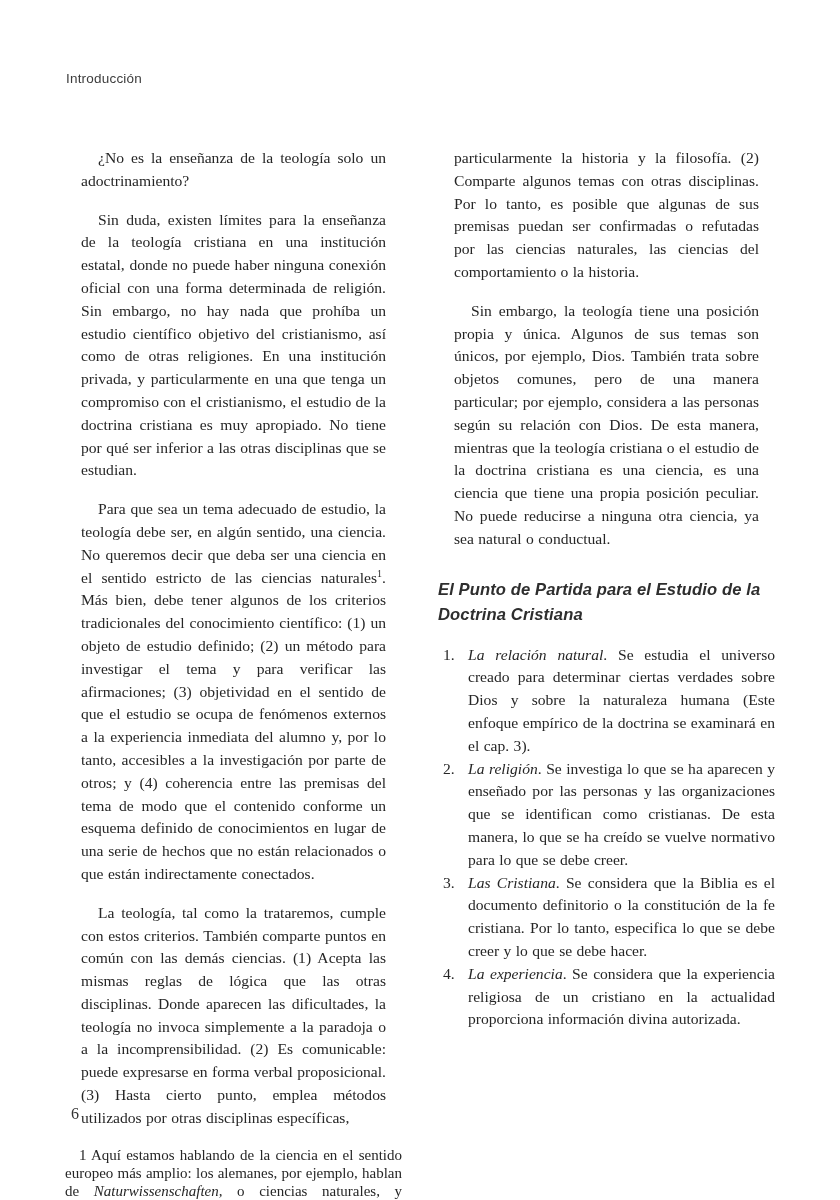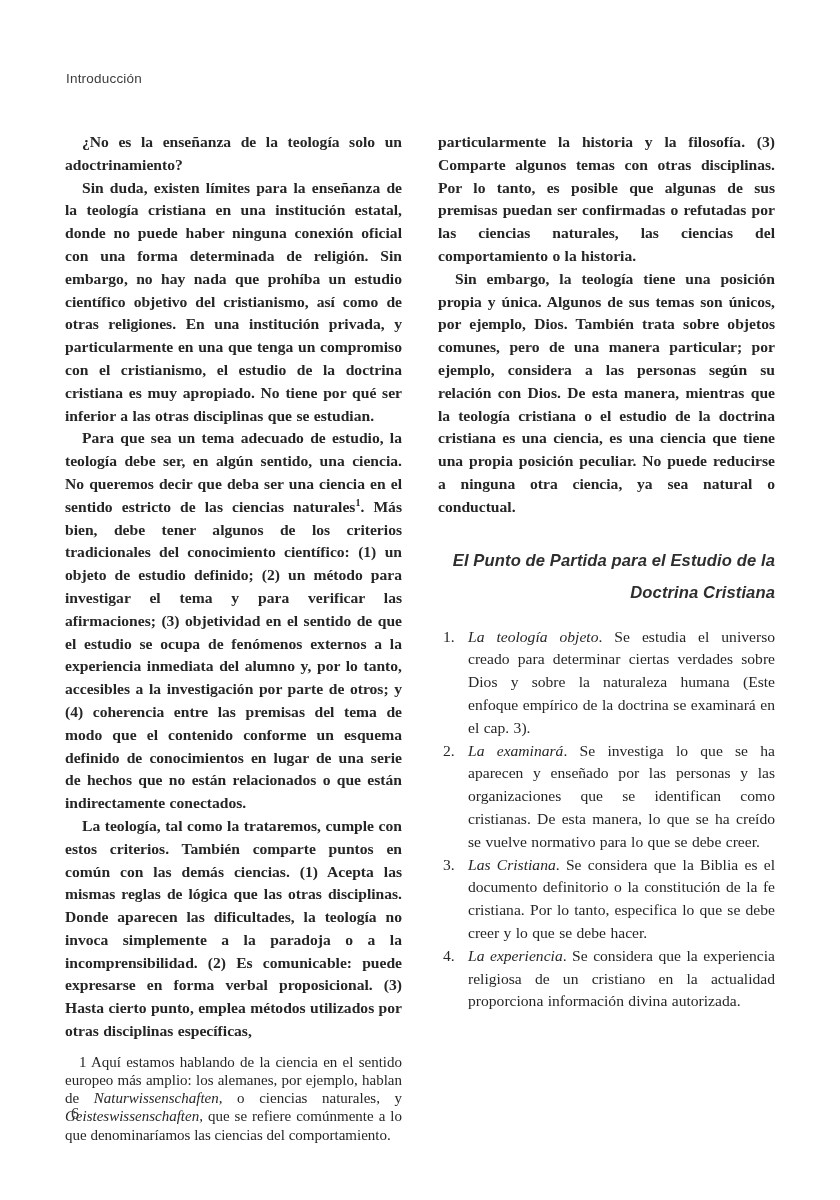--- a/index.html
+++ b/index.html
@@ -24,50 +24,49 @@
   .columns {
     position: absolute;
     top: 131px;
     left: 65px;
     width: 710px;
     display: flex;
     gap: 36px;
   }
   .col { width: 337px; }
   .body-text p {
-    margin: 0;
+    margin: 16px;
     text-align: justify;
     font-size: 15.6px;
     line-height: 22.8px;
     word-spacing: 0.5px;
-    font-weight: bold;
   }
   .indent { text-indent: 17px; }
   sup.fn-ref {
     font-size: 10px;
     line-height: 0;
     vertical-align: super;
   }
   .footnote {
     margin-top: 10px;
     text-align: justify;
     font-size: 15px;
     line-height: 18.2px;
     text-indent: 14px;
   }
   .italic { font-style: italic; }
   .section-heading {
     font-family: "Liberation Sans", sans-serif;
     font-style: italic;
     font-weight: 600;
     font-size: 16.6px;
-    line-height: 32px;
+    line-height: 25px;
     color: #2e2e2e;
     margin: 26px 0 17px 0;
-    text-align: right;
+    text-align: left;
     letter-spacing: 0.1px;
   }
   .source-list { margin-top: 13px; }
   .list-item {
     position: relative;
     padding-left: 30px;
     text-align: justify;
     font-size: 15.6px;
     line-height: 22.8px;
     word-spacing: 0.5px;
@@ -97,34 +96,34 @@
     <div class="col body-text">
       <p class="indent">¿No es la enseñanza de la teología solo un adoctrinamiento?</p>
       <p class="indent">Sin duda, existen límites para la enseñanza de la teología cristiana en una institución estatal, donde no puede haber ninguna conexión oficial con una forma determinada de religión. Sin embargo, no hay nada que prohíba un estudio científico objetivo del cristianismo, así como de otras religiones. En una institución privada, y particularmente en una que tenga un compromiso con el cristianismo, el estudio de la doctrina cristiana es muy apropiado. No tiene por qué ser inferior a las otras disciplinas que se estudian.</p>
       <p class="indent"><span>Para que sea un tema adecuado de estudio, la teología debe ser, en algún sentido, una ciencia. No queremos decir que deba ser una ciencia en el sentido estricto de las ciencias naturales</span><sup class="fn-ref">1</sup><span>. Más bien, debe tener algunos de los criterios tradicionales del conocimiento científico: (1) un objeto de estudio definido; (2) un método para investigar el tema y para verificar las afirmaciones; (3) objetividad en el sentido de que el estudio se ocupa de fenómenos externos a la experiencia inmediata del alumno y, por lo tanto, accesibles a la investigación por parte de otros; y (4) coherencia entre las premisas del tema de modo que el contenido conforme un esquema definido de conocimientos en lugar de una serie de hechos que no están relacionados o que están indirectamente conectados.</span></p>
       <p class="indent">La teología, tal como la trataremos, cumple con estos criterios. También comparte puntos en común con las demás ciencias. (1) Acepta las mismas reglas de lógica que las otras disciplinas. Donde aparecen las dificultades, la teología no invoca simplemente a la paradoja o a la incomprensibilidad. (2) Es comunicable: puede expresarse en forma verbal proposicional. (3) Hasta cierto punto, emplea métodos utilizados por otras disciplinas específicas,</p>
 
       <div class="footnote"><span>1 Aquí estamos hablando de la ciencia en el sentido europeo más amplio: los alemanes, por ejemplo, hablan de </span><span class="italic">Naturwissenschaften,</span><span> o ciencias naturales, y </span><span class="italic">Geisteswissenschaften,</span><span> que se refiere comúnmente a lo que denominaríamos las ciencias del comportamiento.</span></div>
     </div>
 
     <div class="col body-text">
-      <p>particularmente la historia y la filosofía. (3) Comparte algunos temas con otras disciplinas. Por lo tanto, es posible que algunas de sus premisas puedan ser confirmadas o refutadas por las ciencias naturales, las ciencias del comportamiento o la historia.</p>
+      <p>particularmente la historia y la filosofía. (2) Comparte algunos temas con otras disciplinas. Por lo tanto, es posible que algunas de sus premisas puedan ser confirmadas o refutadas por las ciencias naturales, las ciencias del comportamiento o la historia.</p>
       <p class="indent">Sin embargo, la teología tiene una posición propia y única. Algunos de sus temas son únicos, por ejemplo, Dios. También trata sobre objetos comunes, pero de una manera particular; por ejemplo, considera a las personas según su relación con Dios. De esta manera, mientras que la teología cristiana o el estudio de la doctrina cristiana es una ciencia, es una ciencia que tiene una propia posición peculiar. No puede reducirse a ninguna otra ciencia, ya sea natural o conductual.</p>
 
       <div class="section-heading">El Punto de Partida para el Estudio de la Doctrina Cristiana</div>
 
 
       <div class="source-list">
 
         <div class="list-item">
-          <span class="list-num">1.</span><span class="italic">La teología objeto</span><span>. Se estudia el universo creado para determinar ciertas verdades sobre Dios y sobre la naturaleza humana (Este enfoque empírico de la doctrina se examinará en el cap. 3).</span>
+          <span class="list-num">1.</span><span class="italic">La relación natural</span><span>. Se estudia el universo creado para determinar ciertas verdades sobre Dios y sobre la naturaleza humana (Este enfoque empírico de la doctrina se examinará en el cap. 3).</span>
         </div>
 
         <div class="list-item">
-          <span class="list-num">2.</span><span class="italic">La examinará</span><span>. Se investiga lo que se ha aparecen y enseñado por las personas y las organizaciones que se identifican como cristianas. De esta manera, lo que se ha creído se vuelve normativo para lo que se debe creer.</span>
+          <span class="list-num">2.</span><span class="italic">La religión</span><span>. Se investiga lo que se ha aparecen y enseñado por las personas y las organizaciones que se identifican como cristianas. De esta manera, lo que se ha creído se vuelve normativo para lo que se debe creer.</span>
         </div>
 
         <div class="list-item">
           <span class="list-num">3.</span><span class="italic">Las Cristiana</span><span>. Se considera que la Biblia es el documento definitorio o la constitución de la fe cristiana. Por lo tanto, especifica lo que se debe creer y lo que se debe hacer.</span>
         </div>
 
         <div class="list-item">
           <span class="list-num">4.</span><span class="italic">La experiencia</span><span>. Se considera que la experiencia religiosa de un cristiano en la actualidad proporciona información divina autorizada.</span>
         </div>
 

